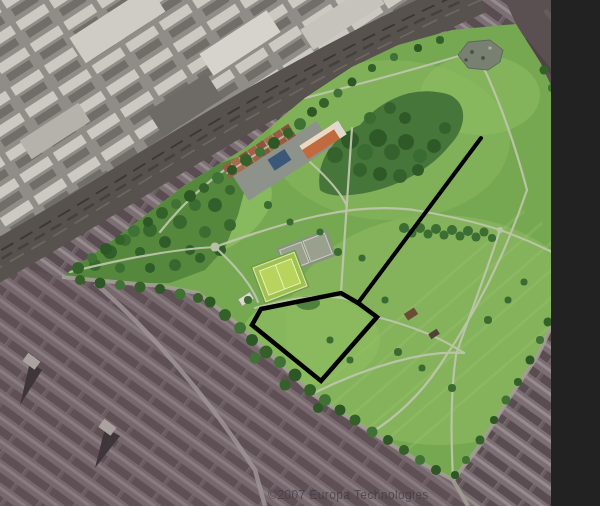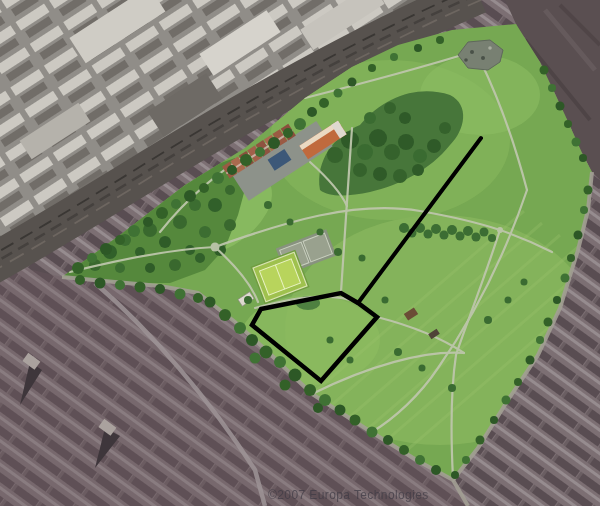--- a/index.html
+++ b/index.html
@@ -1,16 +1,16 @@
 <!DOCTYPE html>
 <html><head>
 <meta charset="utf-8">
 <style>
   html,body{margin:0;padding:0;background:#222;}
-  #stage{width:600px;height:506px;position:relative;overflow:hidden;font-family:"Liberation Sans",sans-serif;}
+  #stage{width:551px;height:506px;position:relative;overflow:hidden;font-family:"Liberation Sans",sans-serif;}
   svg{display:block;}
   text.watermark{font-family:"Liberation Sans",sans-serif;font-size:12px;letter-spacing:.4px;fill:#3f3b45;opacity:.72;}
 </style>
 </head>
 <body>
 
 <div id="stage">
 <svg width="600" height="506" viewBox="0 0 600 506" xmlns="http://www.w3.org/2000/svg">
   <defs>
     <pattern id="resid" width="30" height="19" patternUnits="userSpaceOnUse" patternTransform="rotate(36)">

